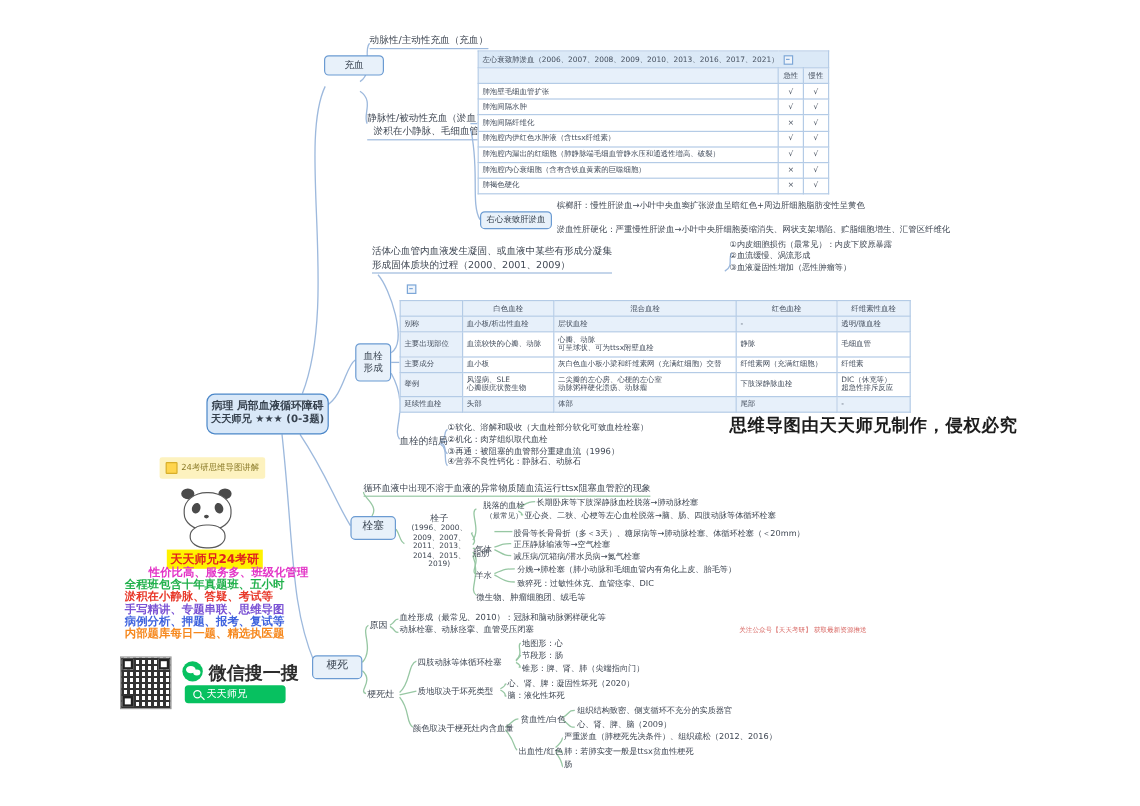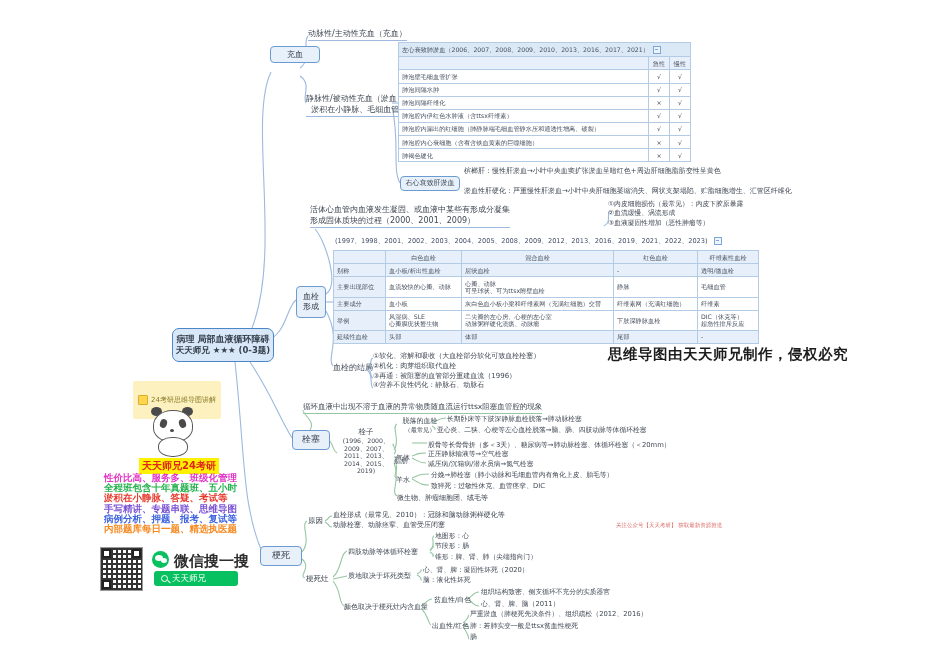--- a/index.html
+++ b/index.html
@@ -20,21 +20,21 @@
   table.mm td{border:1px solid #b4cbe6;padding:2.5px 3px;font-size:6.2px;color:#44506033;
               color:#454f5e;overflow:hidden;line-height:1.15;vertical-align:middle}
   td.t-title{background:#dbe9f7;font-size:6.4px;color:#3d4a5c;white-space:nowrap}
   td.hd{background:#e7f0fa;font-size:5px;color:#5a6878;text-align:center;padding:1.5px 1px}
   td.mark{text-align:center;font-size:6px;color:#49525e}
   tr.tint td{background:#e7f0fa}
   td.lbl2{background:#e7f0fa}
   .collapse-icon{display:inline-block;width:6px;height:6px;border:1px solid #7da7d8;background:#eef4fb;
                  vertical-align:middle;margin-left:4px;position:relative}
   .collapse-icon::after{content:"";position:absolute;left:1px;top:2px;width:3px;height:1px;background:#7da7d8}
-  .note-chip{position:absolute;background:#fdf2bf;border-radius:2px;padding:14px 5px;font-size:7px;
+  .note-chip{position:absolute;background:#fdf2bf;border-radius:2px;padding:4px 5px;font-size:7px;
              color:#8a7a28;display:flex;align-items:center;gap:3px}
   .note-icon{display:inline-block;width:8px;height:8px;background:#ffd54d;border:1px solid #d8ae2a;border-radius:1px}
   .t2-title{position:absolute;font-size:6.6px;color:#44506a;white-space:nowrap}
   .watermark{position:absolute;font-size:14.5px;font-weight:700;color:#1c1c1c;letter-spacing:.5px}
   .footnote{position:absolute;font-size:5.5px;color:#d96a66;white-space:nowrap}
   
   .ad-title{position:absolute;background:#fff200;color:#e0241d;font-weight:700;font-size:10px;
             padding:1px 3px;white-space:nowrap}
   .ad-lines{position:absolute;font-size:9.5px;font-weight:700;line-height:10.2px;white-space:nowrap}
   .wx-row{position:absolute;font-size:15px;color:#2d2d2d;font-weight:600;white-space:nowrap}
@@ -208,21 +208,20 @@
   <div>活体心血管内血液发生凝固、或血液中某些有形成分凝集</div>
   <div>形成固体质块的过程（2000、2001、2009）</div>
 </div>
 <div class="leaf f68" style="left:608px;top:200px;line-height:9.4px">
     <div>①内皮细胞损伤（最常见）：内皮下胶原暴露</div>
     <div>②血流缓慢、涡流形成</div>
     <div>③血液凝固性增加（恶性肿瘤等）</div>
   </div>
 
 <div class="t2-title" style="left:335px;top:237px">
-  <span>(1997、1998、2001、2002、2003、2004、2005、2008、2009、2012、2013、2016、2019、2021、2022、2023)</span>
   <span class="collapse-icon"></span>
 </div>
 <table class="mm" id="thrombus-table" style="left:333px;top:250px;width:425px">
   <colgroup>
       <col style="width:52px">
       <col style="width:76px">
       <col style="width:152px">
       <col style="width:84px">
       <col style="width:61px">
     </colgroup>
@@ -340,21 +339,21 @@
 <div class="leaf f68" style="left:423px;top:565px;line-height:10.4px">
     <div>心、肾、脾：凝固性坏死（2020）</div>
     <div>脑：液化性坏死</div>
   </div>
 
 <div class="leaf f7" style="left:344px;top:602px">颜色取决于梗死灶内含血量</div>
 
 <div class="leaf f7" style="left:434px;top:595px">贫血性/白色</div>
 <div class="leaf f68" style="left:481px;top:587px;line-height:11.5px">
     <div>组织结构致密、侧支循环不充分的实质器官</div>
-    <div>心、肾、脾、脑（2011）</div>
+    <div>心、肾、脾、脑（2009）</div>
   </div>
 
 <div class="leaf f7" style="left:432px;top:621px">出血性/红色</div>
 <div class="leaf f68" style="left:470px;top:609px;line-height:11.7px">
     <div>严重淤血（肺梗死先决条件）、组织疏松（2012、2016）</div>
     <div>肺：若肺实变一般是ttsx贫血性梗死</div>
     <div>肠</div>
   </div>
 
 <div class="panda">
@@ -362,21 +361,21 @@
     <span class="ear r"></span>
   <span class="head">
       <span class="eye l"></span>
       <span class="eye r"></span>
       <span class="nose"></span>
     </span>
   <span class="body"></span>
 </div>
 <div class="ad-title" style="left:139px;top:458px">天天师兄24考研</div>
 <div class="ad-lines" style="left:104px;top:473px">
-    <div style="color: rgb(227, 53, 199);">性价比高、服务多、班级化管理</div>
+    <div style="color: rgb(227, 53, 199); margin-left: 20px;">性价比高、服务多、班级化管理</div>
     <div style="color: rgb(35, 177, 77);">全程班包含十年真题班、五小时</div>
     <div style="color: rgb(232, 57, 43);">淤积在小静脉、答疑、考试等</div>
     <div style="color: rgb(122, 82, 212);">手写精讲、专题串联、思维导图</div>
     <div style="color: rgb(63, 99, 222);">病例分析、押题、报考、复试等</div>
     <div style="color: rgb(246, 137, 31);">内部题库每日一题、精选执医题</div>
   </div>
 
 <div class="qr">
     <i class="a"></i>
     <i class="b"></i>

